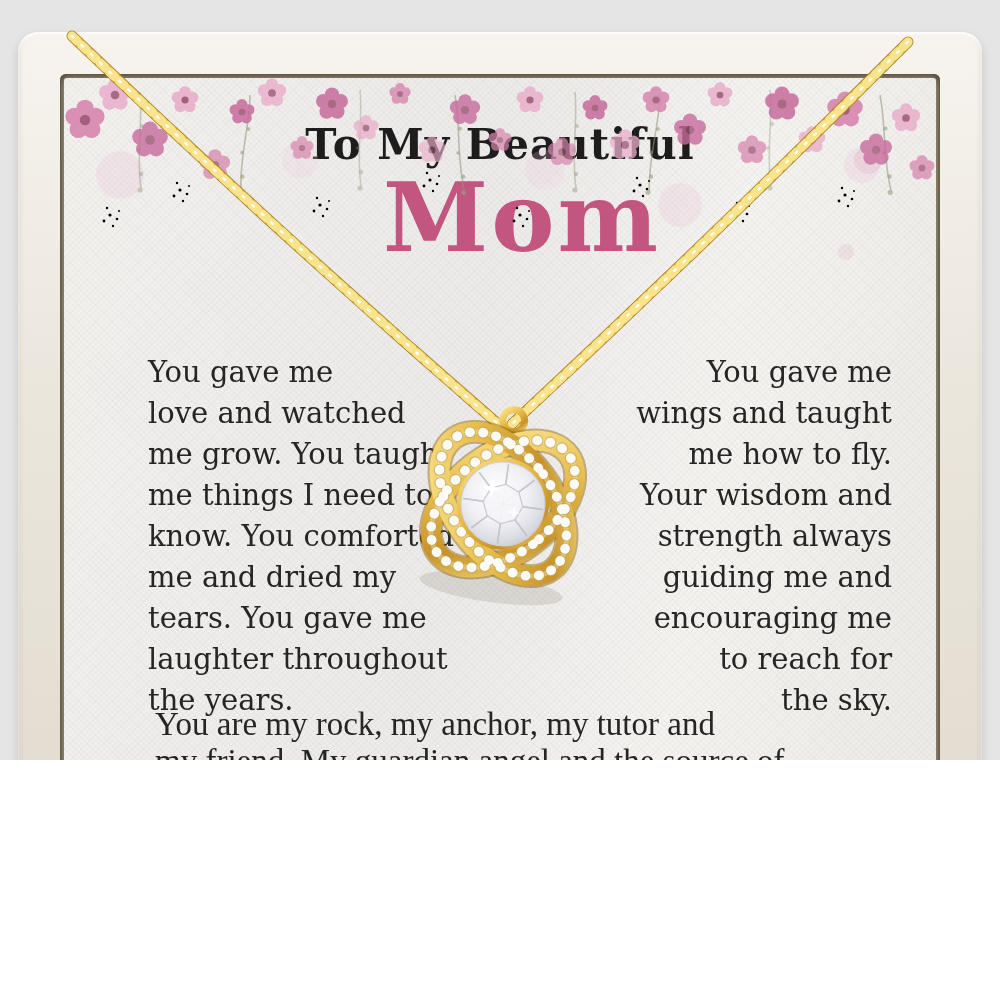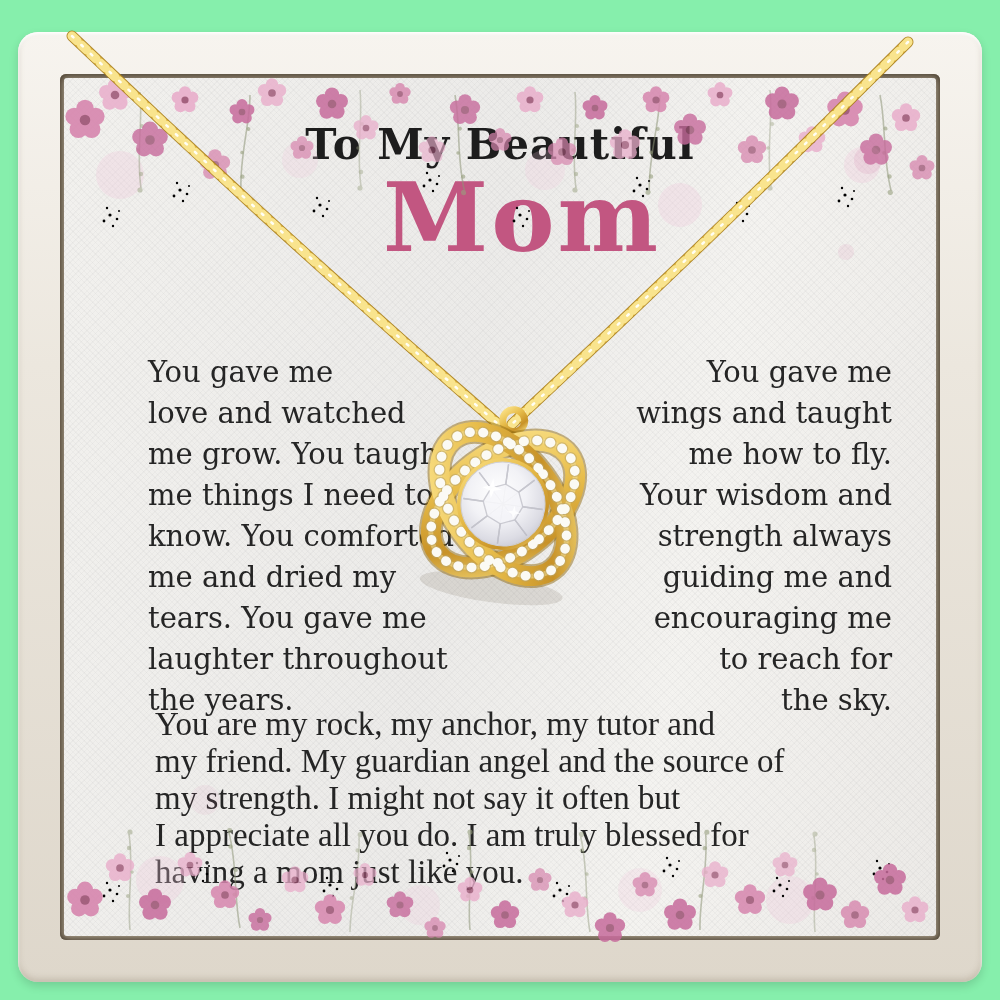--- a/index.html
+++ b/index.html
@@ -1,16 +1,16 @@
 <!DOCTYPE html>
 <html><head>
 <meta charset="utf-8">
 <style>
   html,body{margin:0;padding:0;background:#ffffff;}
-  .photo{position:relative;width:1000px;height:1000px;background:#86efac;overflow:hidden;
+  .photo{position:relative;width:1000px;height:760px;background:#e5e5e5;overflow:hidden;
          font-family:"DejaVu Serif",serif;}
   
   .box{position:absolute;left:18px;top:32px;width:964px;height:950px;border-radius:20px;
        background:linear-gradient(180deg,#f7f4ef 0%,#ece7de 35%,#ded7cb 100%);
        box-shadow:0 4px 10px rgba(0,0,0,.14), inset 0 2px 3px #ffffff, inset 0 -3px 6px rgba(120,105,80,.25);}
   .card-well{position:absolute;inset:42px;border-radius:6px;background:#a99d8a;
        box-shadow:inset 0 4px 10px rgba(60,50,35,.6), inset 0 -2px 5px rgba(60,50,35,.4),
                   inset 3px 0 6px rgba(60,50,35,.35), inset -3px 0 6px rgba(60,50,35,.35);}
   .card{position:absolute;inset:4px;border-radius:3px;
        background:

